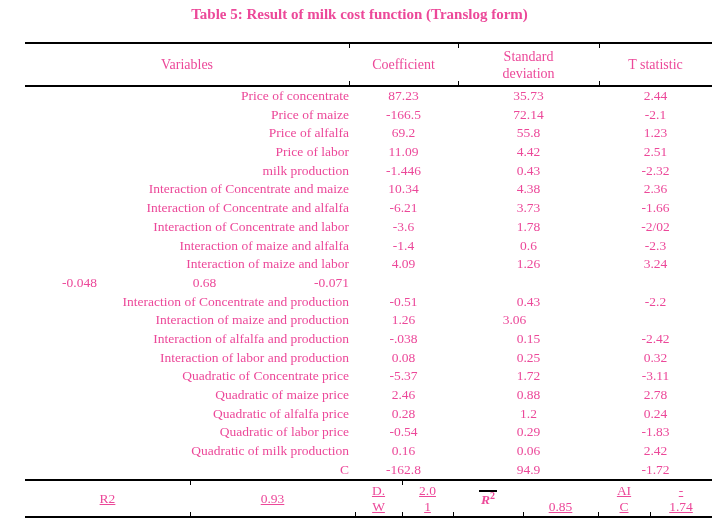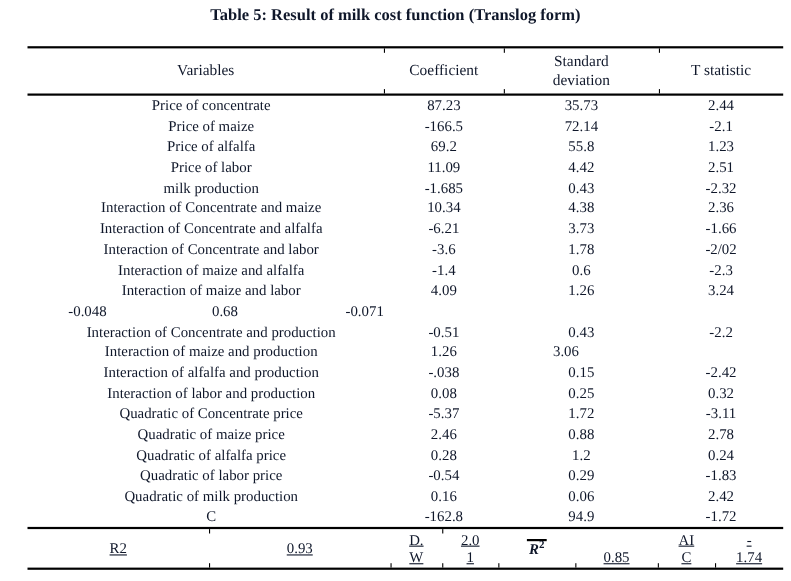--- a/index.html
+++ b/index.html
@@ -1,39 +1,39 @@
 <!DOCTYPE html>
 <html><head>
 <meta charset="utf-8">
 <style>
   html,body{margin:0;padding:0;background:#fff;}
   .page{
     position:relative;
     width:719px;height:528px;
-    background:#fff;color:#0f172a;
+    background:#fff;color:#ec4899;
     font-family:"Liberation Serif","DejaVu Serif",serif;
     overflow:hidden;
   }
   .title{
     position:absolute;top:6px;left:0;width:719px;
     text-align:center;font-weight:bold;font-size:15px;
   }
   .table{position:absolute;left:25px;top:42px;width:687px;}
   .rule{height:2px;background:#000;}
   
   .header{position:relative;display:flex;height:41px;align-items:center;}
   .hcell{text-align:center;font-size:14px;line-height:17px;white-space:pre-line;}
   .c0{width:324px;}
   .c1{width:109px;}
   .c2{width:141px;}
   .c3{width:113px;}
   
   .trow{display:flex;height:18.7px;line-height:18.7px;font-size:13.5px;}
   .tcell{overflow:hidden;white-space:nowrap;}
-  .trow .c0{text-align:center;padding-left:10px;width:314px;}
+  .trow .c0{text-align:right;padding-left:10px;width:314px;}
   .trow .c1,.trow .c2,.trow .c3{text-align:center;}
   
   .footer{position:relative;display:flex;height:35px;align-items:center;font-size:13.5px;text-decoration:underline;}
   .fcell{text-align:center;line-height:16px;white-space:pre-line;}
   .f0{width:165px;}
   .f1{width:165px;}
   .f2{width:47px;}
   .f3{width:51px;}
   .f4{width:70px;}
   .f5{width:75px;margin-top:16px;}
@@ -97,21 +97,21 @@
           <div class="tcell c3">1.23</div>
         </div>
         <div class="trow">
           <div class="tcell c0">Price of labor</div>
           <div class="tcell c1">11.09</div>
           <div class="tcell c2">4.42</div>
           <div class="tcell c3">2.51</div>
         </div>
         <div class="trow">
           <div class="tcell c0">milk production</div>
-          <div class="tcell c1">-1.685</div>
+          <div class="tcell c1">-1.446</div>
           <div class="tcell c2">0.43</div>
           <div class="tcell c3">-2.32</div>
         </div>
         <div class="trow">
           <div class="tcell c0">Interaction of Concentrate and maize</div>
           <div class="tcell c1">10.34</div>
           <div class="tcell c2">4.38</div>
           <div class="tcell c3">2.36</div>
         </div>
         <div class="trow">

